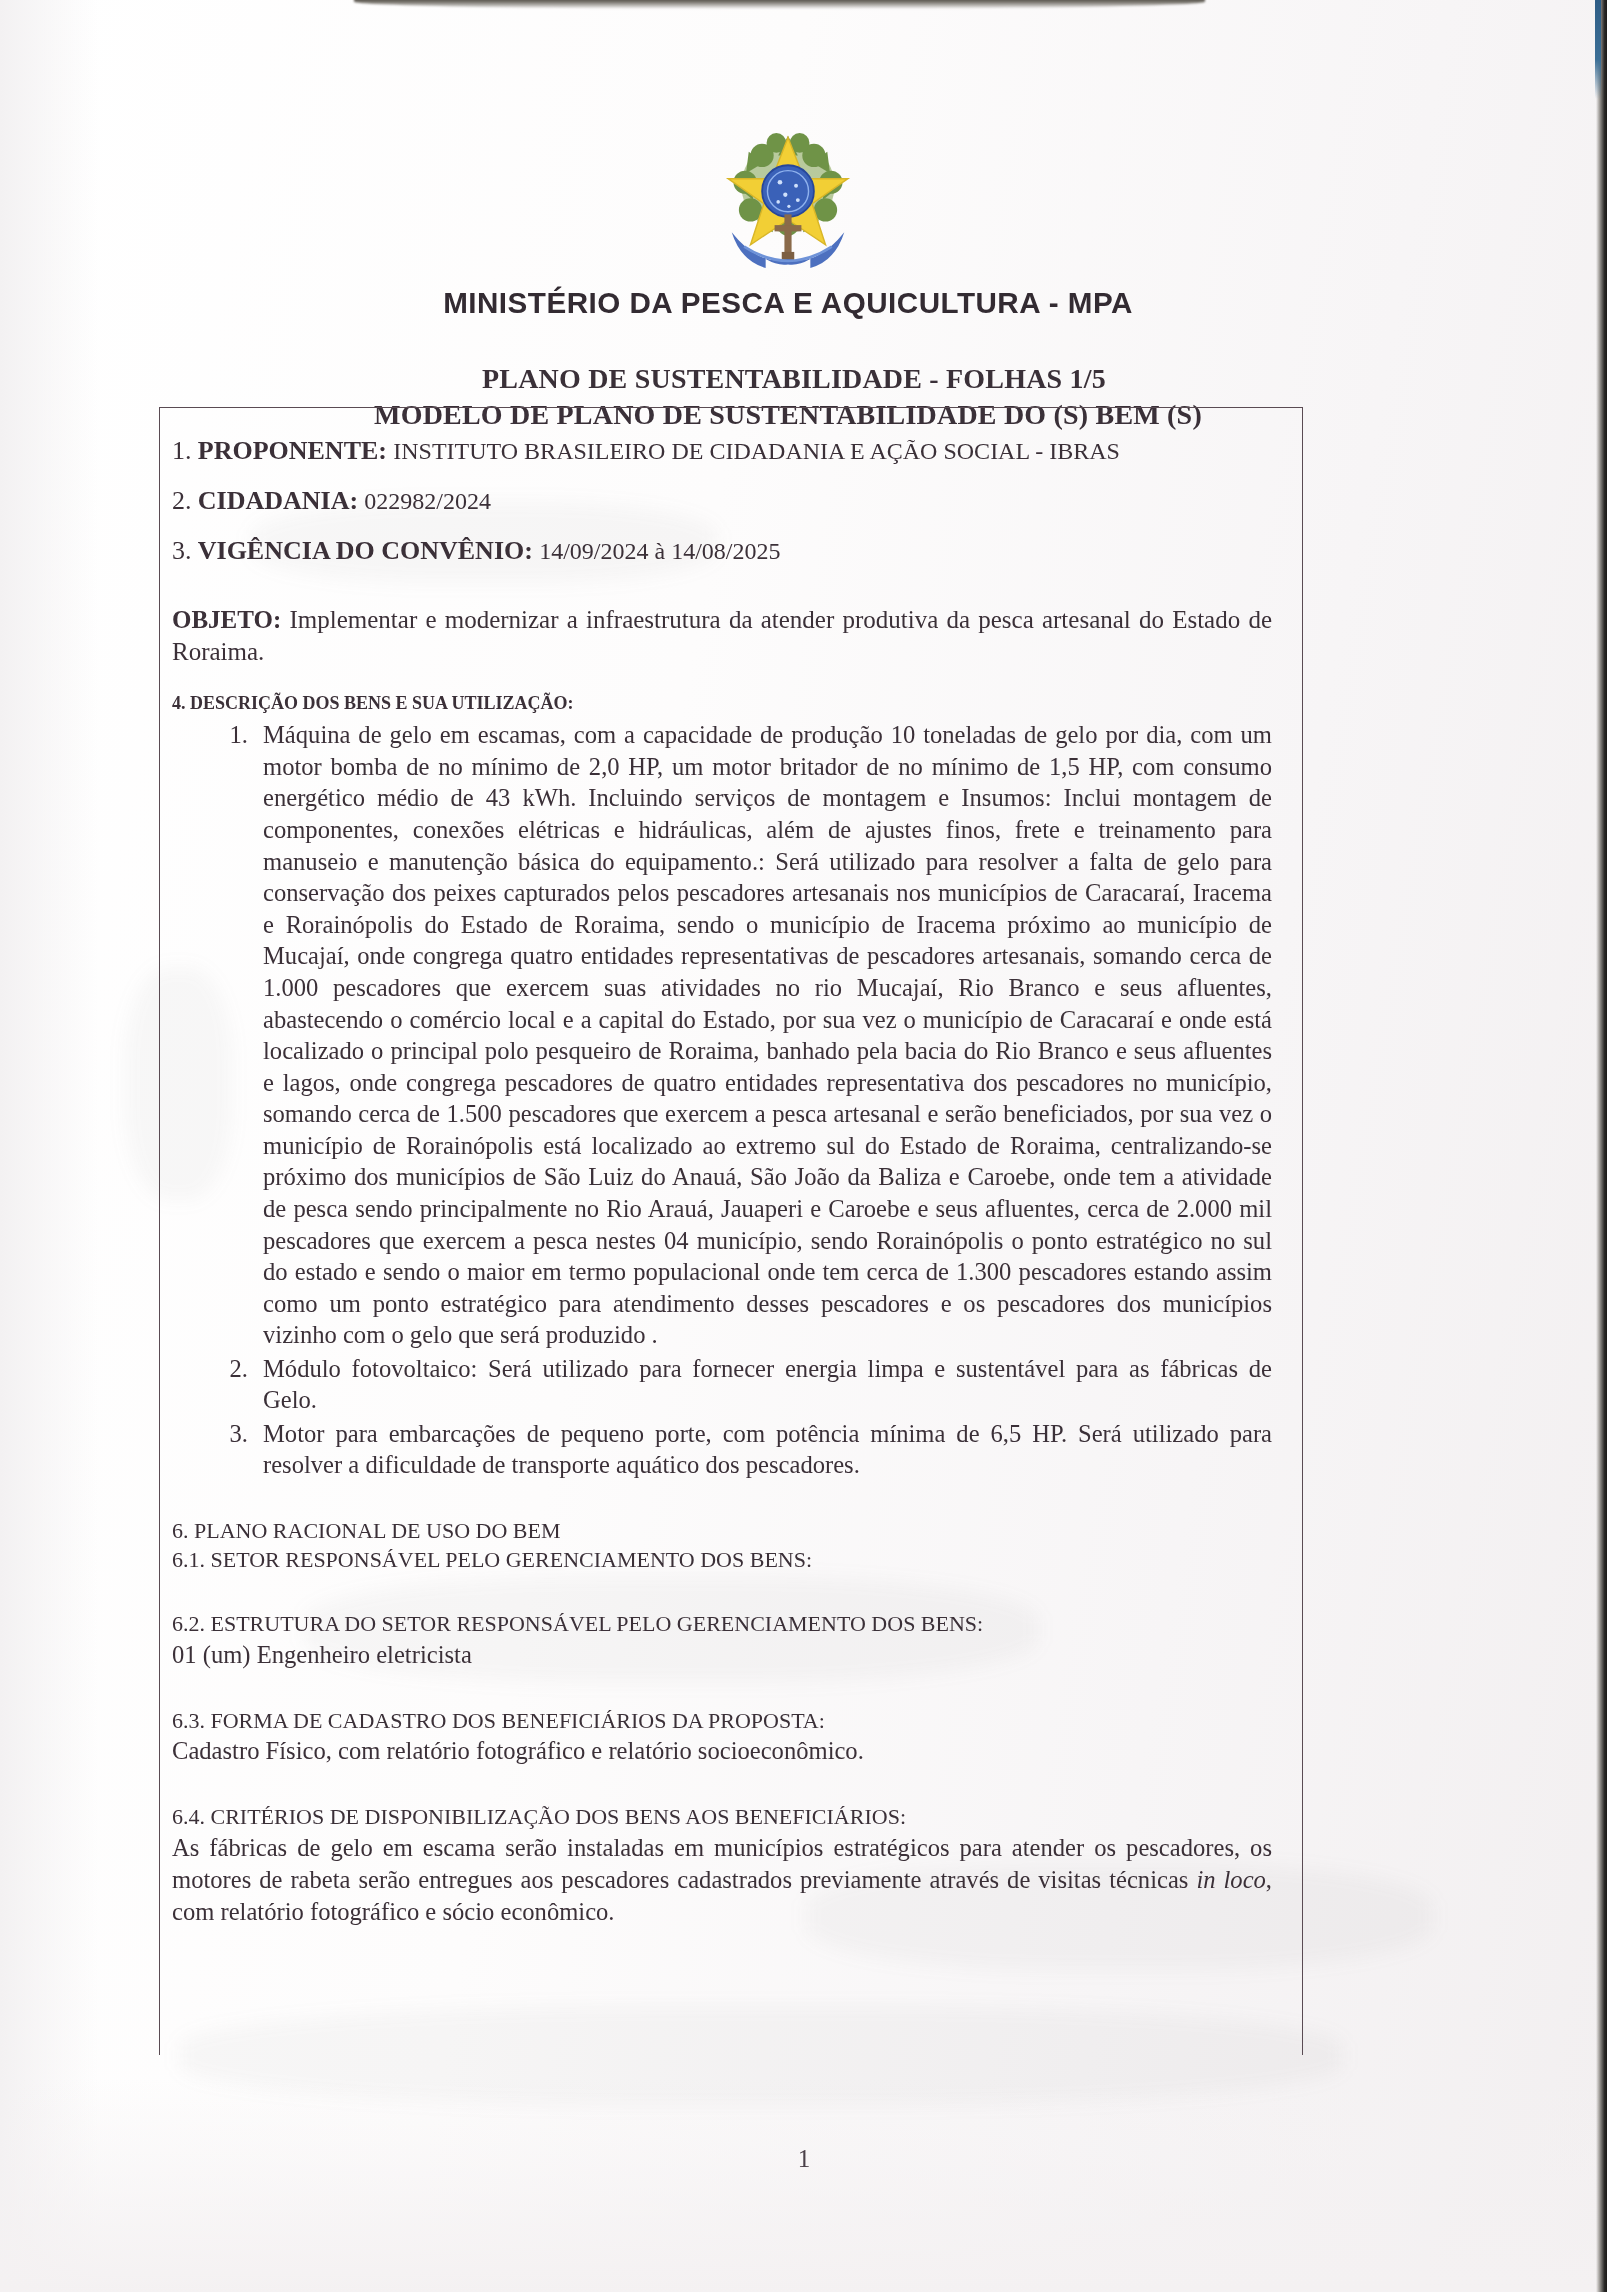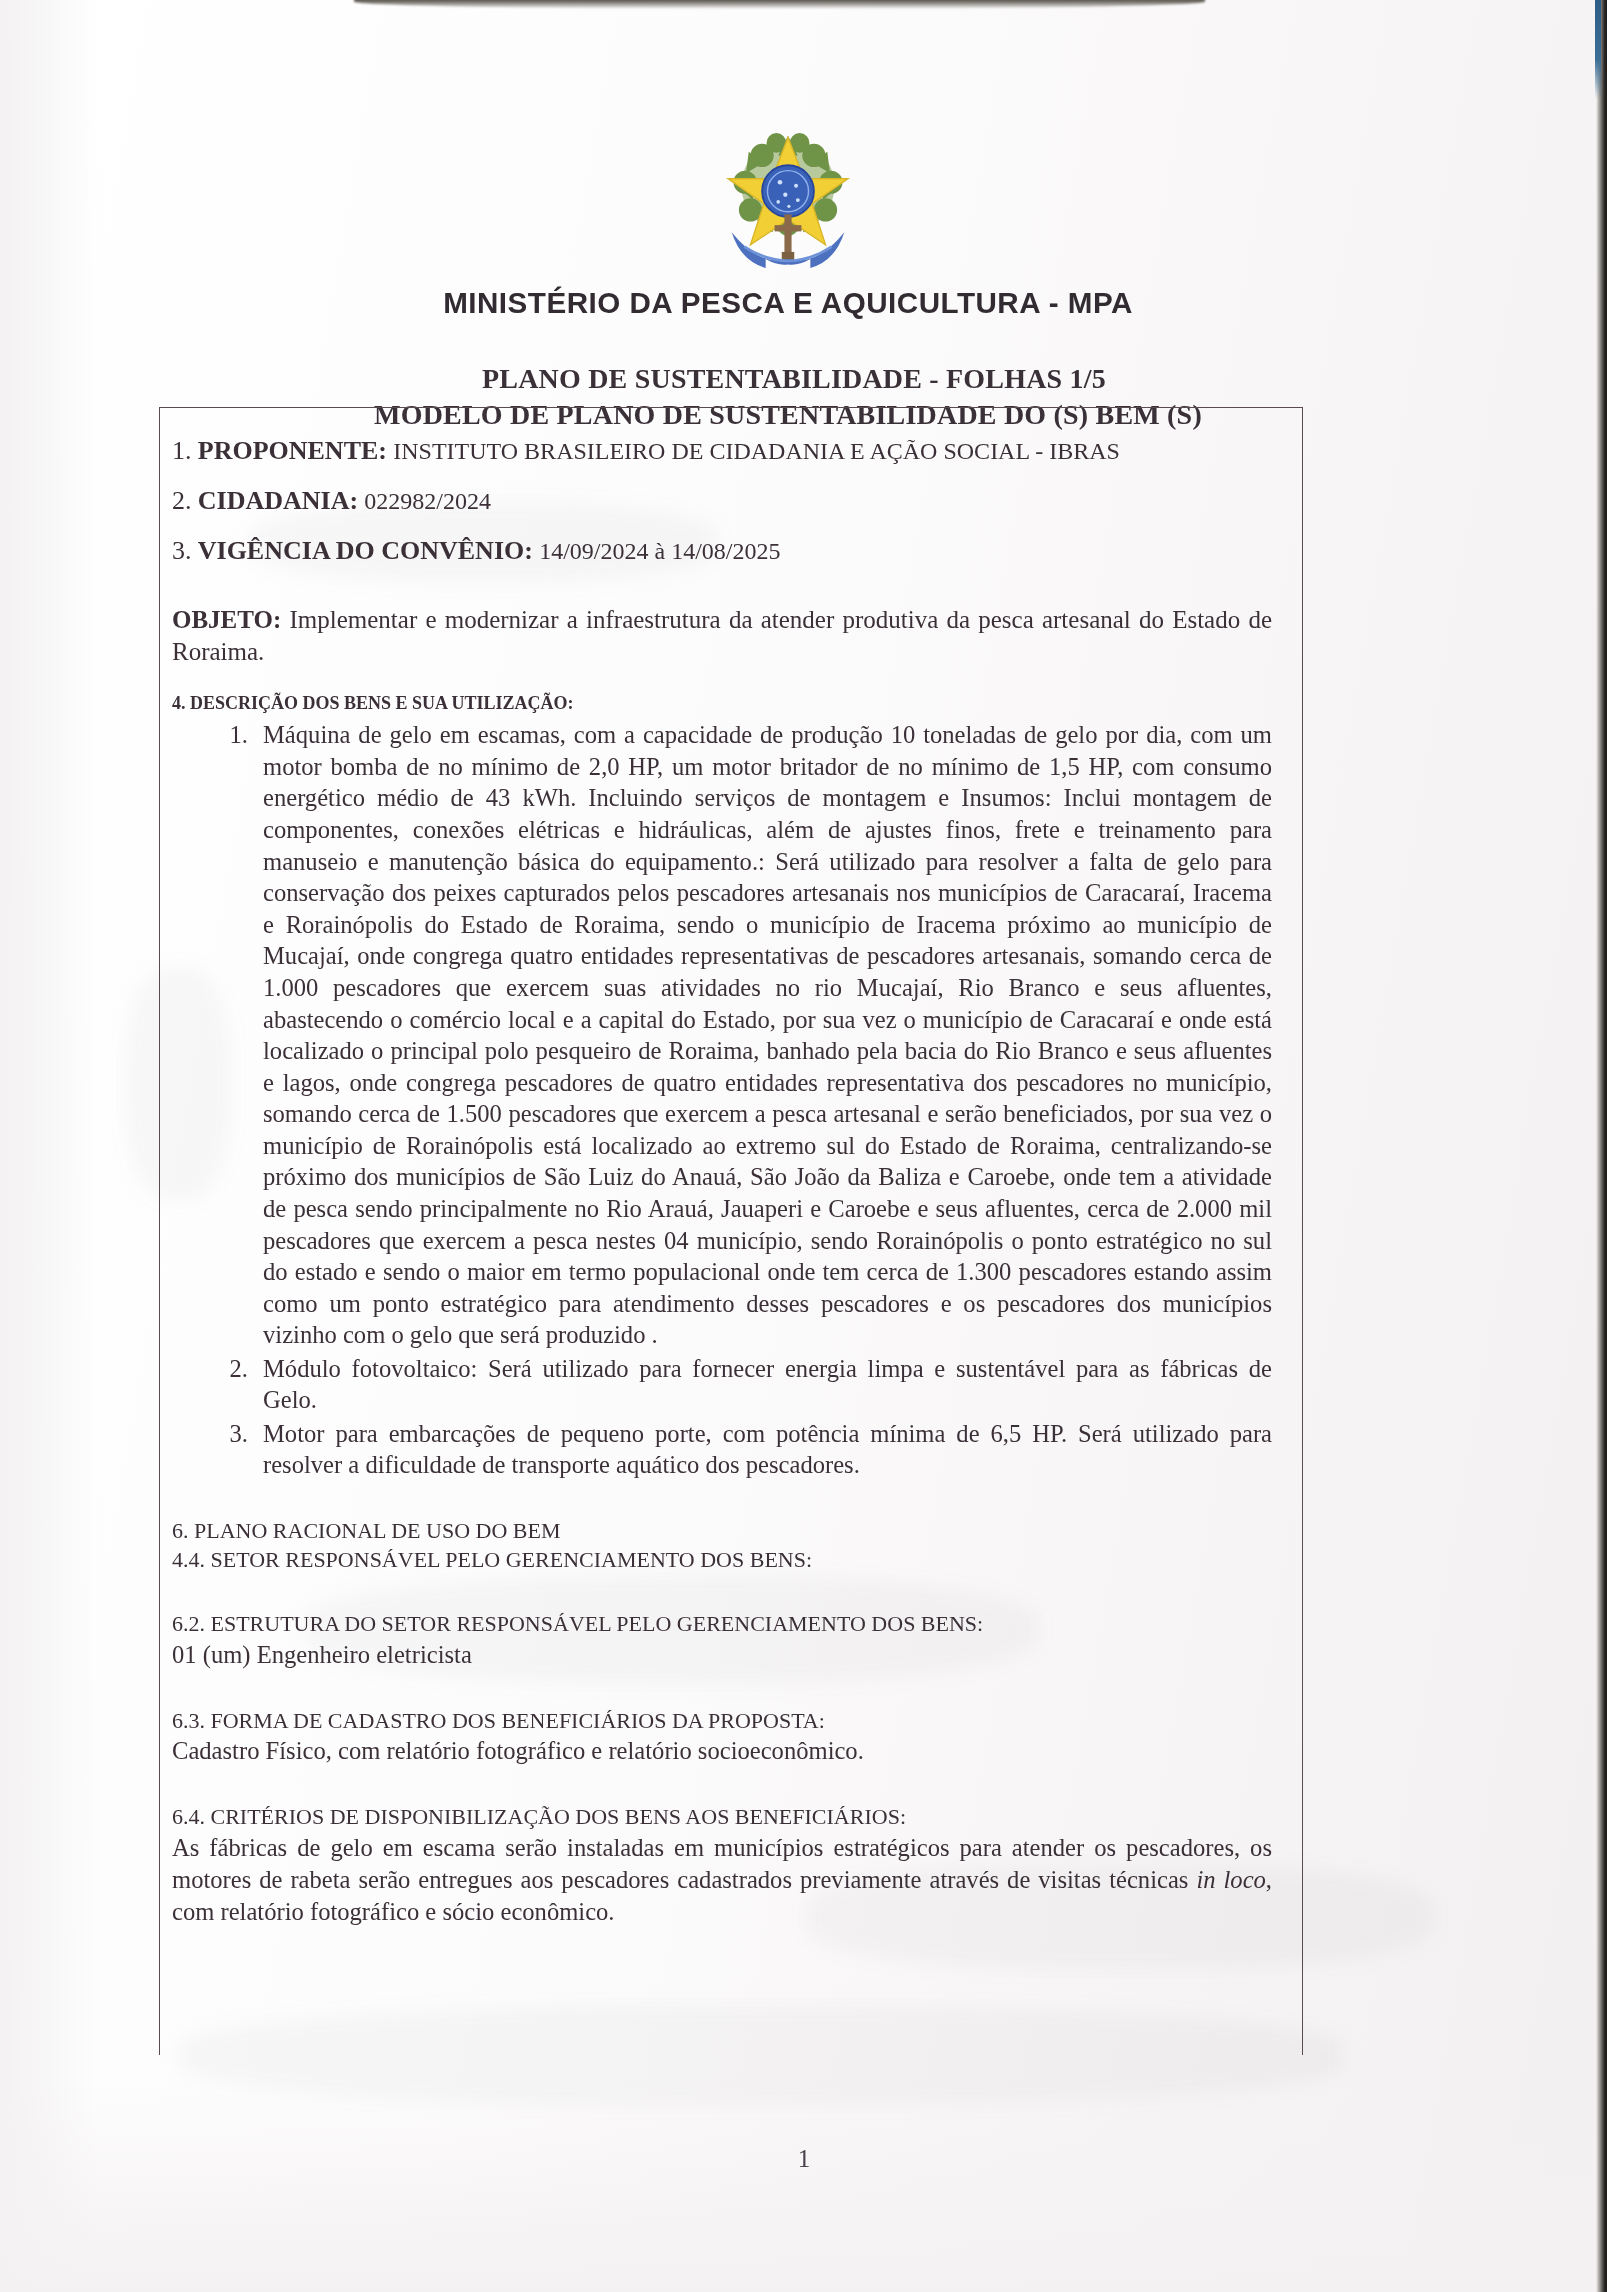--- a/index.html
+++ b/index.html
@@ -287,21 +287,21 @@
 
   <ol class="bens">
     <li>Máquina de gelo em escamas, com a capacidade de produção 10 toneladas de gelo por dia, com um motor bomba de no mínimo de 2,0 HP, um motor britador de no mínimo de 1,5 HP, com consumo energético médio de 43 kWh. Incluindo serviços de montagem e Insumos: Inclui montagem de componentes, conexões elétricas e hidráulicas, além de ajustes finos, frete e treinamento para manuseio e manutenção básica do equipamento.: Será utilizado para resolver a falta de gelo para conservação dos peixes capturados pelos pescadores artesanais nos municípios de Caracaraí, Iracema e Rorainópolis do Estado de Roraima, sendo o município de Iracema próximo ao município de Mucajaí, onde congrega quatro entidades representativas de pescadores artesanais, somando cerca de 1.000 pescadores que exercem suas atividades no rio Mucajaí, Rio Branco e seus afluentes, abastecendo o comércio local e a capital do Estado, por sua vez o município de Caracaraí e onde está localizado o principal polo pesqueiro de Roraima, banhado pela bacia do Rio Branco e seus afluentes e lagos, onde congrega pescadores de quatro entidades representativa dos pescadores no município, somando cerca de 1.500 pescadores que exercem a pesca artesanal e serão beneficiados, por sua vez o município de Rorainópolis está localizado ao extremo sul do Estado de Roraima, centralizando-se próximo dos municípios de São Luiz do Anauá, São João da Baliza e Caroebe, onde tem a atividade de pesca sendo principalmente no Rio Arauá, Jauaperi e Caroebe e seus afluentes, cerca de 2.000 mil pescadores que exercem a pesca nestes 04 município, sendo Rorainópolis o ponto estratégico no sul do estado e sendo o maior em termo populacional onde tem cerca de 1.300 pescadores estando assim como um ponto estratégico para atendimento desses pescadores e os pescadores dos municípios vizinho com o gelo que será produzido .</li>
     <li>Módulo fotovoltaico: Será utilizado para fornecer energia limpa e sustentável para as fábricas de Gelo.</li>
     <li>Motor para embarcações de pequeno porte, com potência mínima de 6,5 HP. Será utilizado para resolver a dificuldade de transporte aquático dos pescadores.</li>
   </ol>
 
   <div class="block6">
 
     <div class="h6">6. PLANO RACIONAL DE USO DO BEM</div>
-    <div class="h6">4.4. SETOR RESPONSÁVEL PELO GERENCIAMENTO DOS BENS:</div>
+    <div class="h6">6.1. SETOR RESPONSÁVEL PELO GERENCIAMENTO DOS BENS:</div>
 
     <div class="gap-md"></div>
 
     <div class="h6">6.2. ESTRUTURA DO SETOR RESPONSÁVEL PELO GERENCIAMENTO DOS BENS:</div>
     <div class="t6">01 (um) Engenheiro eletricista</div>
 
     <div class="gap-md"></div>
 
     <div class="h6">6.3. FORMA DE CADASTRO DOS BENEFICIÁRIOS DA PROPOSTA:</div>
     <div class="t6">Cadastro Físico, com relatório fotográfico e relatório socioeconômico.</div>

